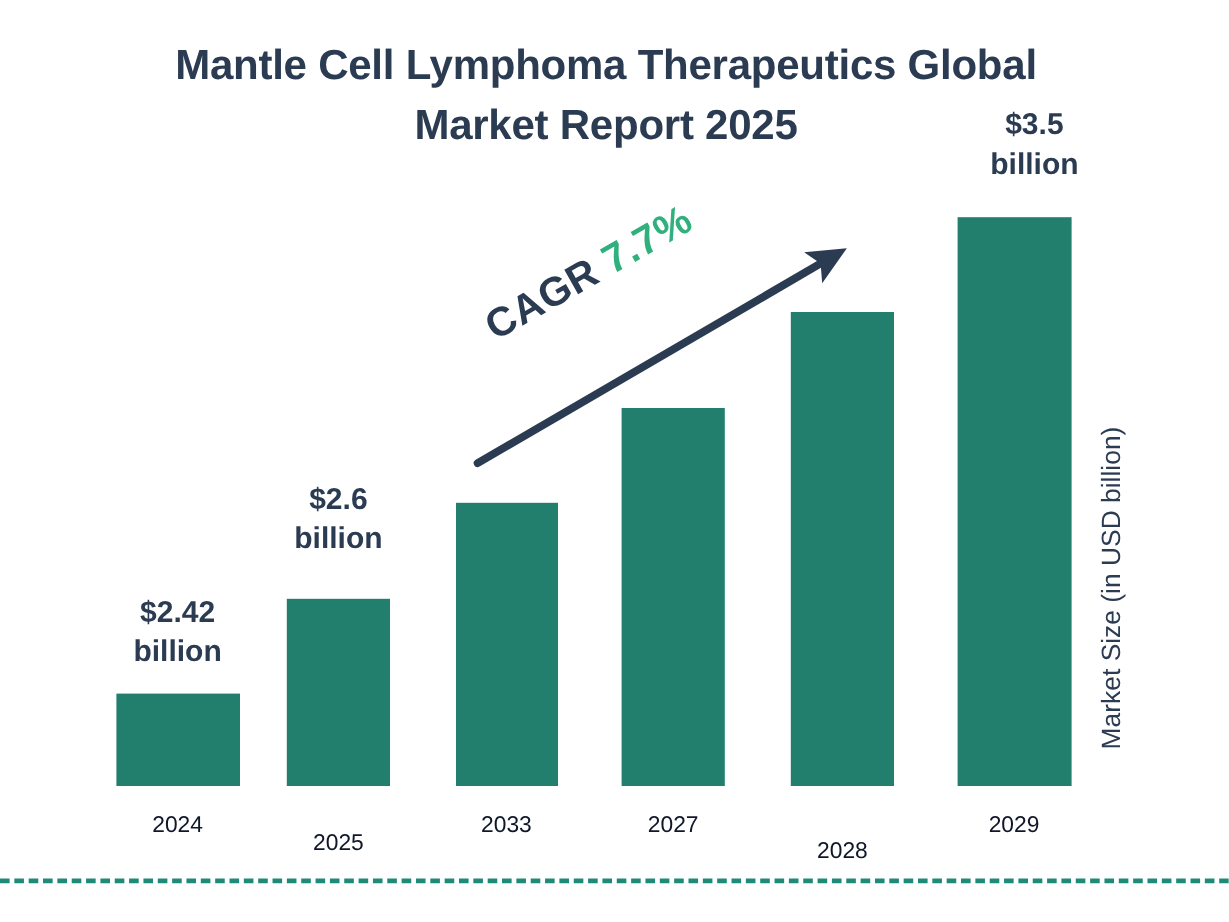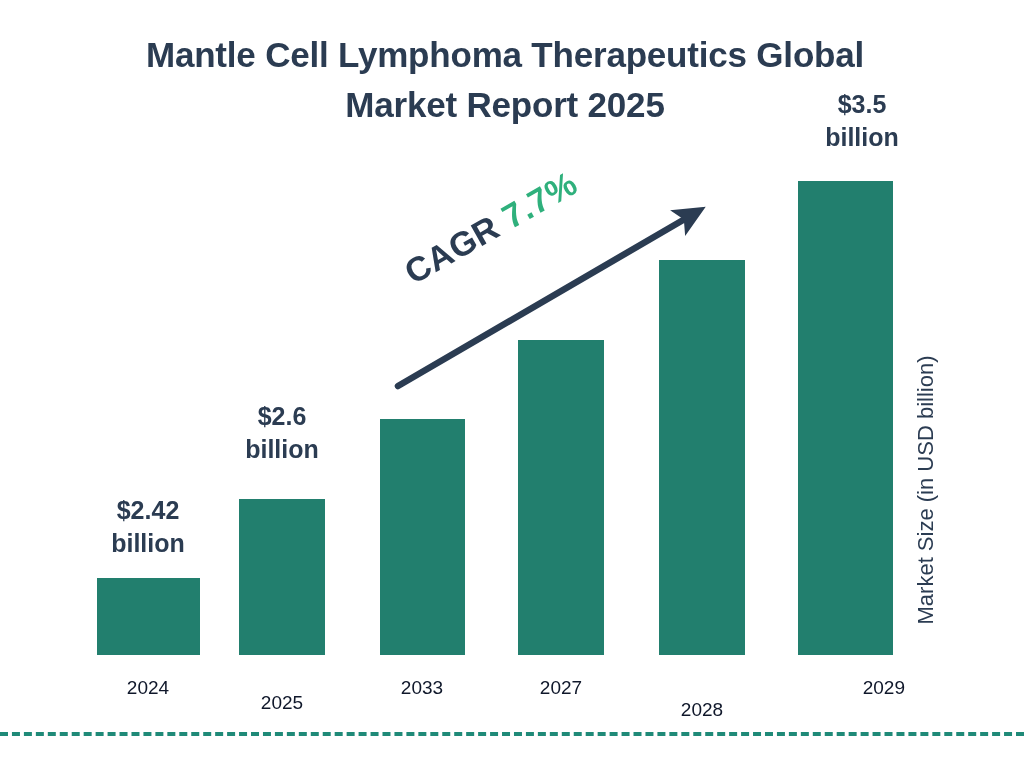--- a/index.html
+++ b/index.html
@@ -152,21 +152,21 @@
     <div class="bar-top-label" style="left:802px; top:88px; width:120px;">
       <div>$3.5</div>
       <div>billion</div>
     </div>
 
     <div class="xtick" style="left:88px; width:120px;">2024</div>
     <div class="xtick" style="left:222px; width:120px;margin-top:15px;">2025</div>
     <div class="xtick" style="left:362px; width:120px;">2033</div>
     <div class="xtick" style="left:501px; width:120px;">2027</div>
     <div class="xtick" style="left:642px; width:120px;margin-top:22px;">2028</div>
-    <div class="xtick" style="left:785px; width:120px;text-align:right;">2029</div>
+    <div class="xtick" style="left:785px; width:120px;">2029</div>
 
     <svg id="cagr-arrow" viewBox="0 0 340 205">
       <defs>
         <marker id="arrowhead" markerWidth="5" markerHeight="5" refX="2.2" refY="2.5" orient="auto" markerUnits="strokeWidth">
           <path d="M0,0.2 L5,2.5 L0,4.8 L1.1,2.5 Z" fill="#2b3c52"></path>
         </marker>
       </defs>
       <line x1="18" y1="196" x2="310" y2="26" stroke="#2b3c52" stroke-width="6.5" stroke-linecap="round" marker-end="url(#arrowhead)"></line>
     </svg>
 

